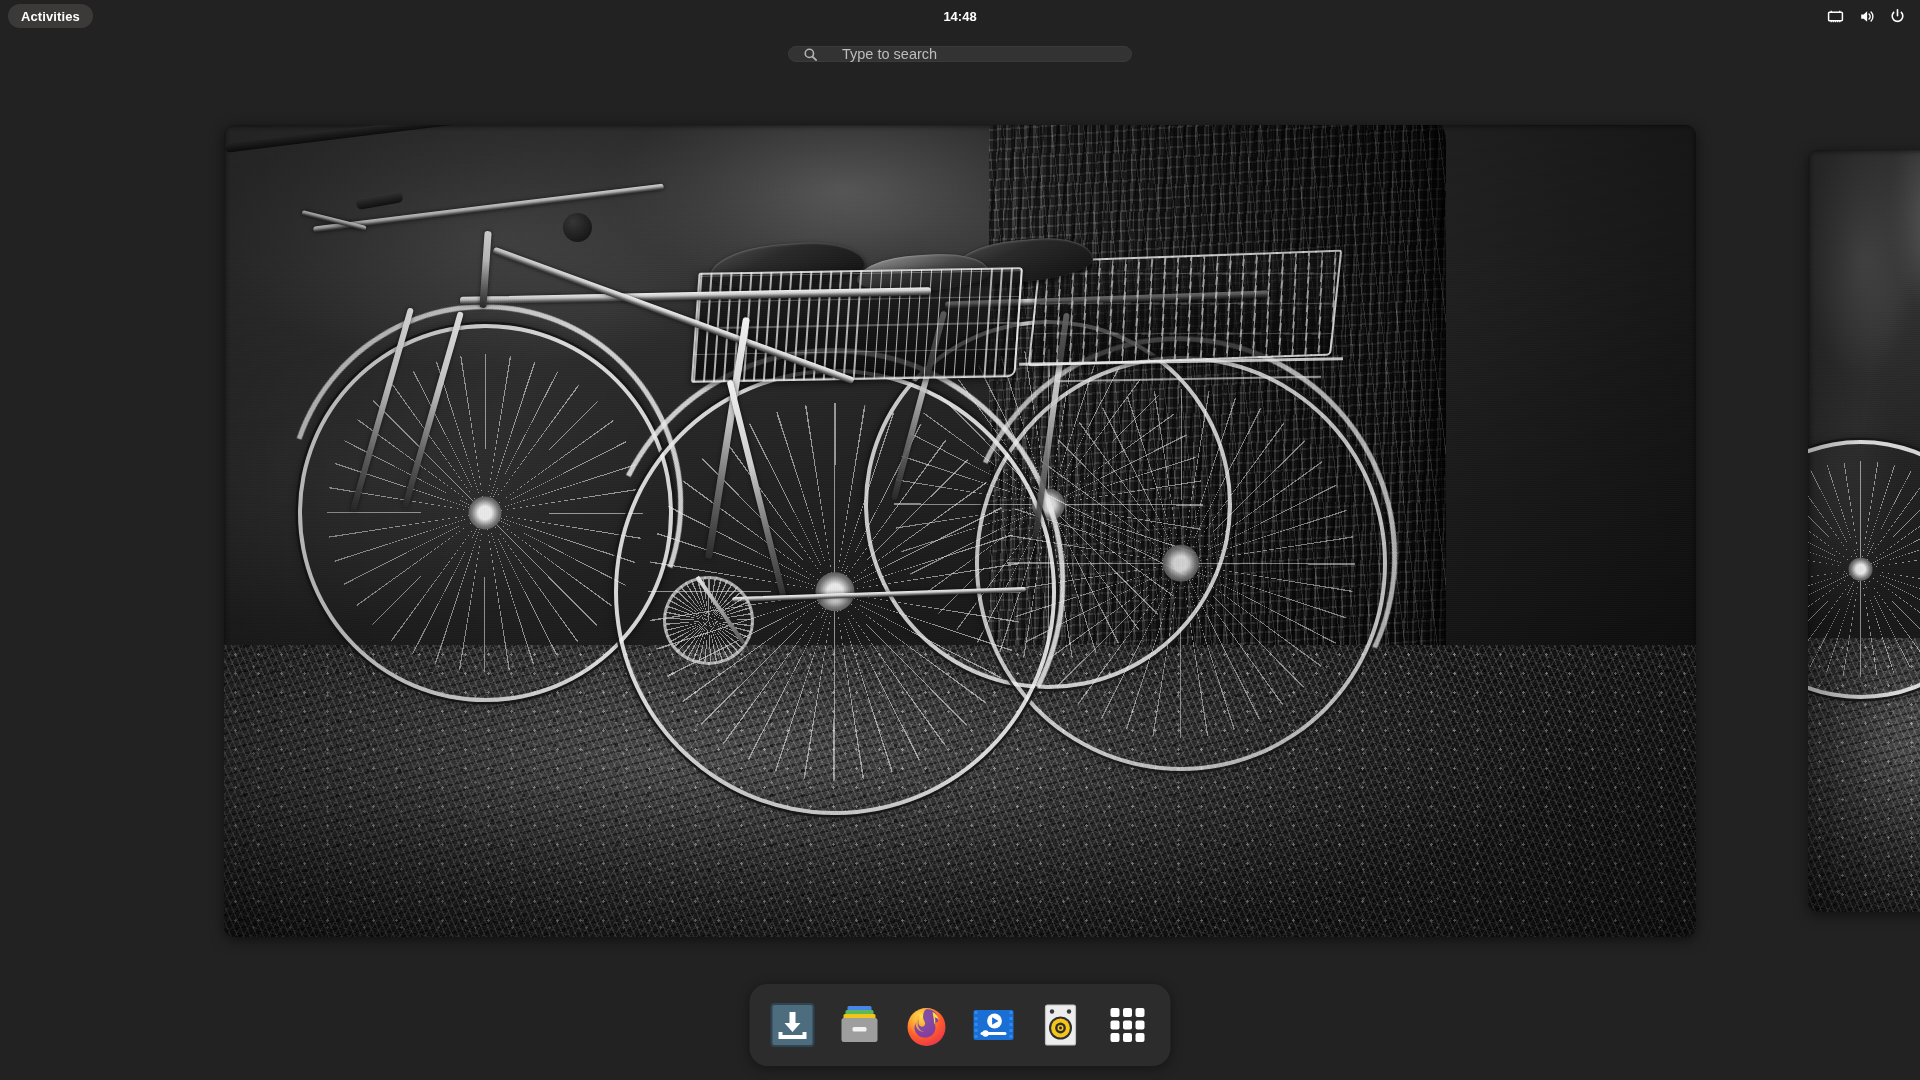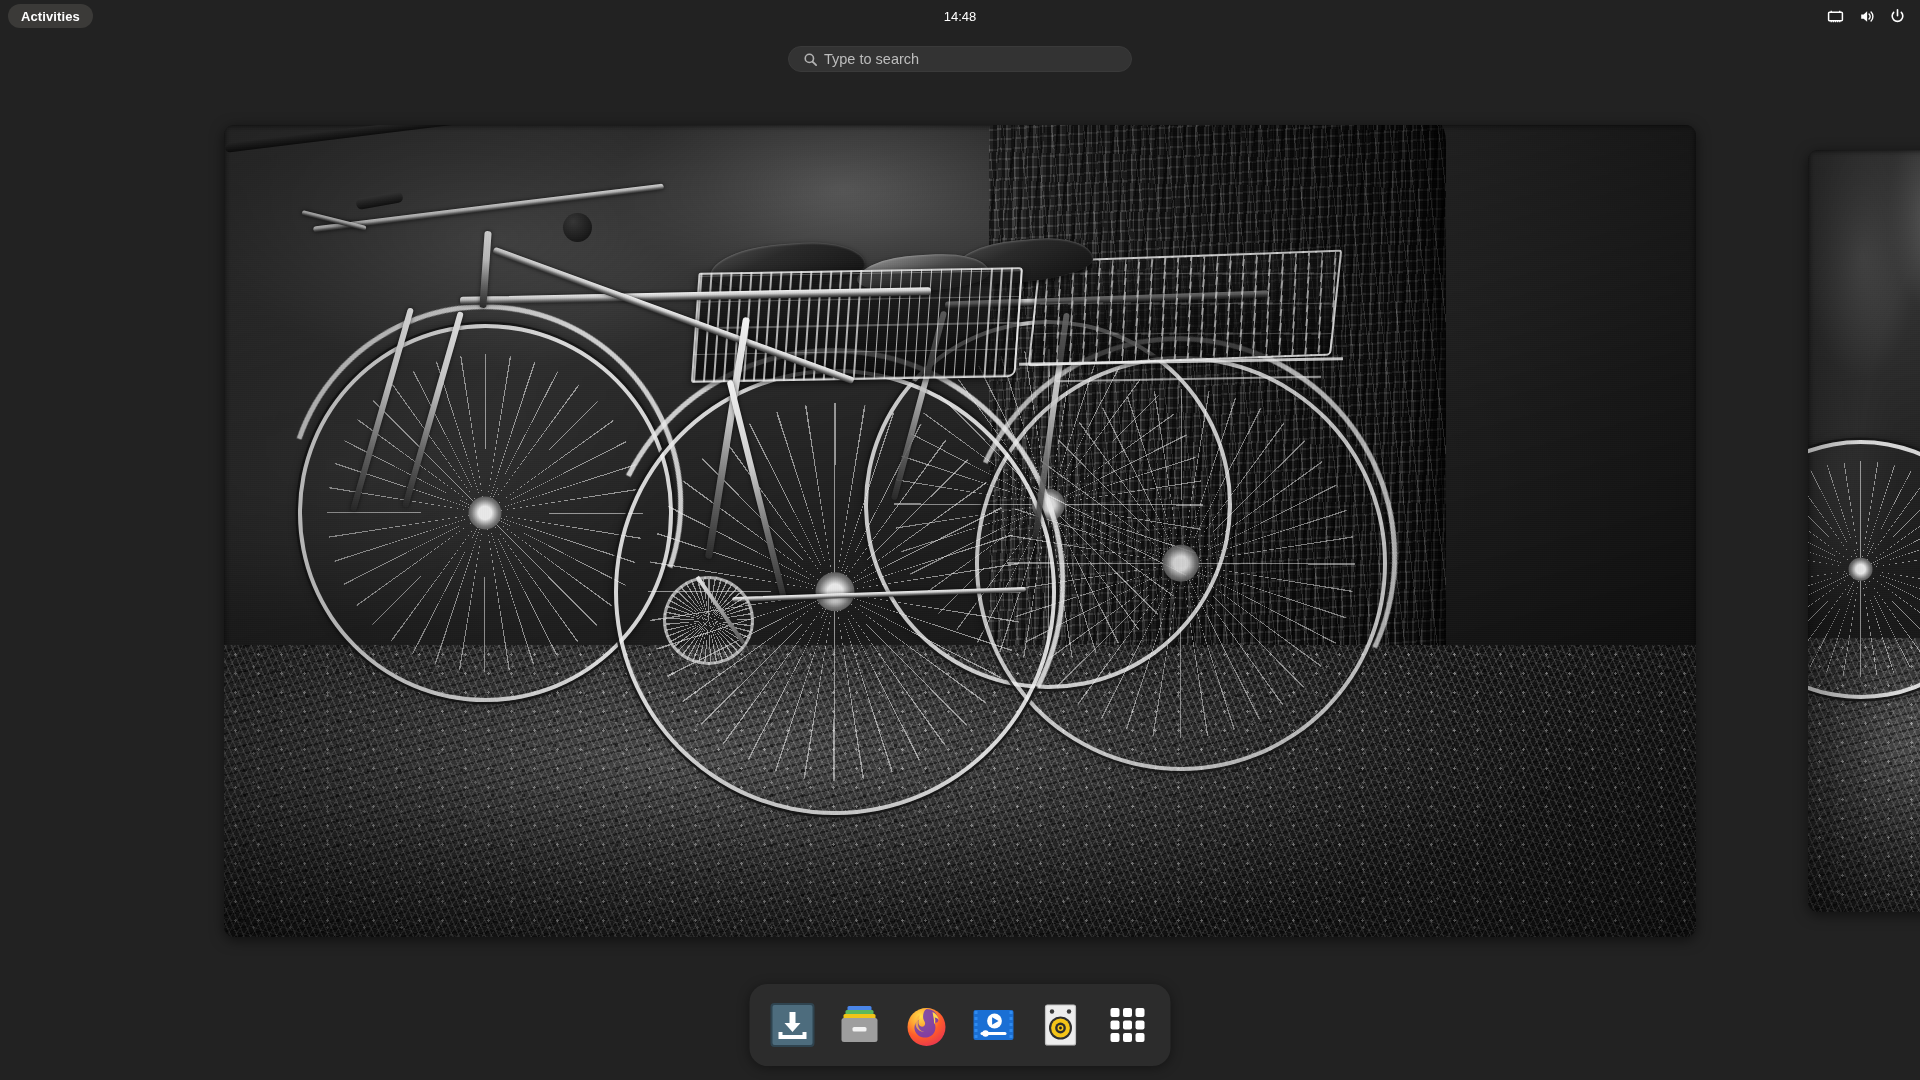--- a/index.html
+++ b/index.html
@@ -25,38 +25,38 @@
     background:#3b3a38;
     color:#ffffff; font-size:13px; font-weight:bold;
     letter-spacing:.1px;
     cursor:pointer; user-select:none;
   }
   #clock-area{
     position:absolute; left:50%; top:0; transform:translateX(-50%);
     height:32px; display:flex; align-items:center; gap:6px;
     padding:0 10px; border-radius:12px; cursor:pointer;
   }
-  #clock-label{ color:#ffffff; font-size:13px; font-weight:normal; }
+  #clock-label{ color:#ffffff; font-size:13px; font-weight:bold; }
   #status-area{
     position:absolute; right:8px; top:0; height:32px;
     display:flex; align-items:center; gap:14px;
     padding:0 6px; cursor:pointer;
   }
   .status-icon{ width:17px; height:17px; display:block; }
   .status-icon svg{ display:block; }
 
   
   #search-entry{
     position:absolute; top:46px; left:50%; transform:translateX(-50%);
-    width:344px; height:26px;
+    width:344px; height:16px;
     background:#333333;
     border:1px solid #3a3a3a;
     border-radius:17px;
     display:flex; align-items:center;
-    padding:0 14px; gap:6px;
+    padding:0 14px; gap:24px;
     cursor:text; z-index:40;
   }
   #search-icon{ width:15px; height:15px; flex:0 0 auto; opacity:.85; }
   #search-placeholder{
     color:#bdbdbd; font-size:14.5px; white-space:nowrap;
   }
 
   
   #window-picker{
     position:absolute; left:0; top:110px; width:1920px; height:840px;

